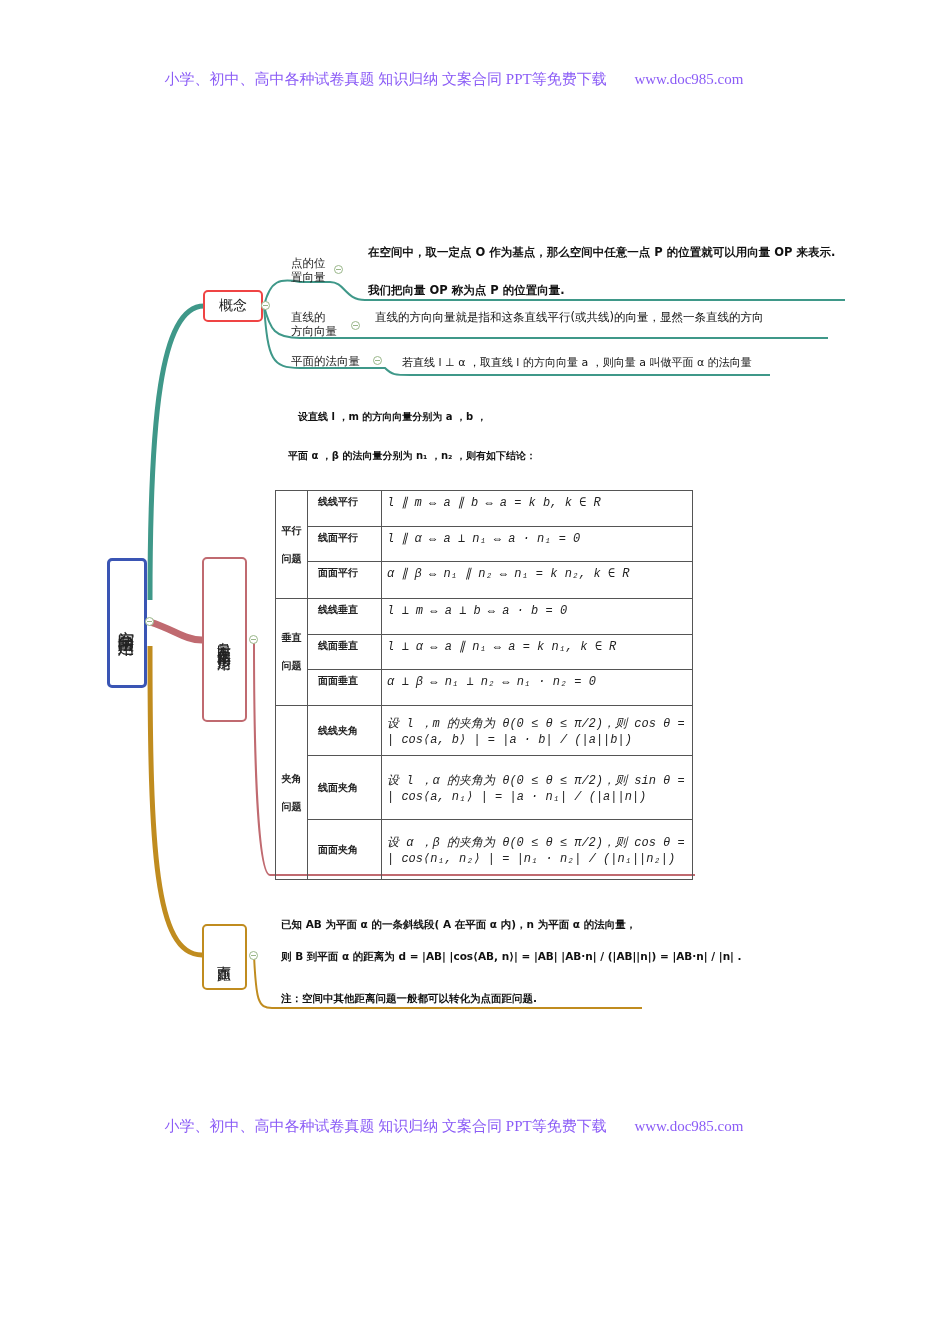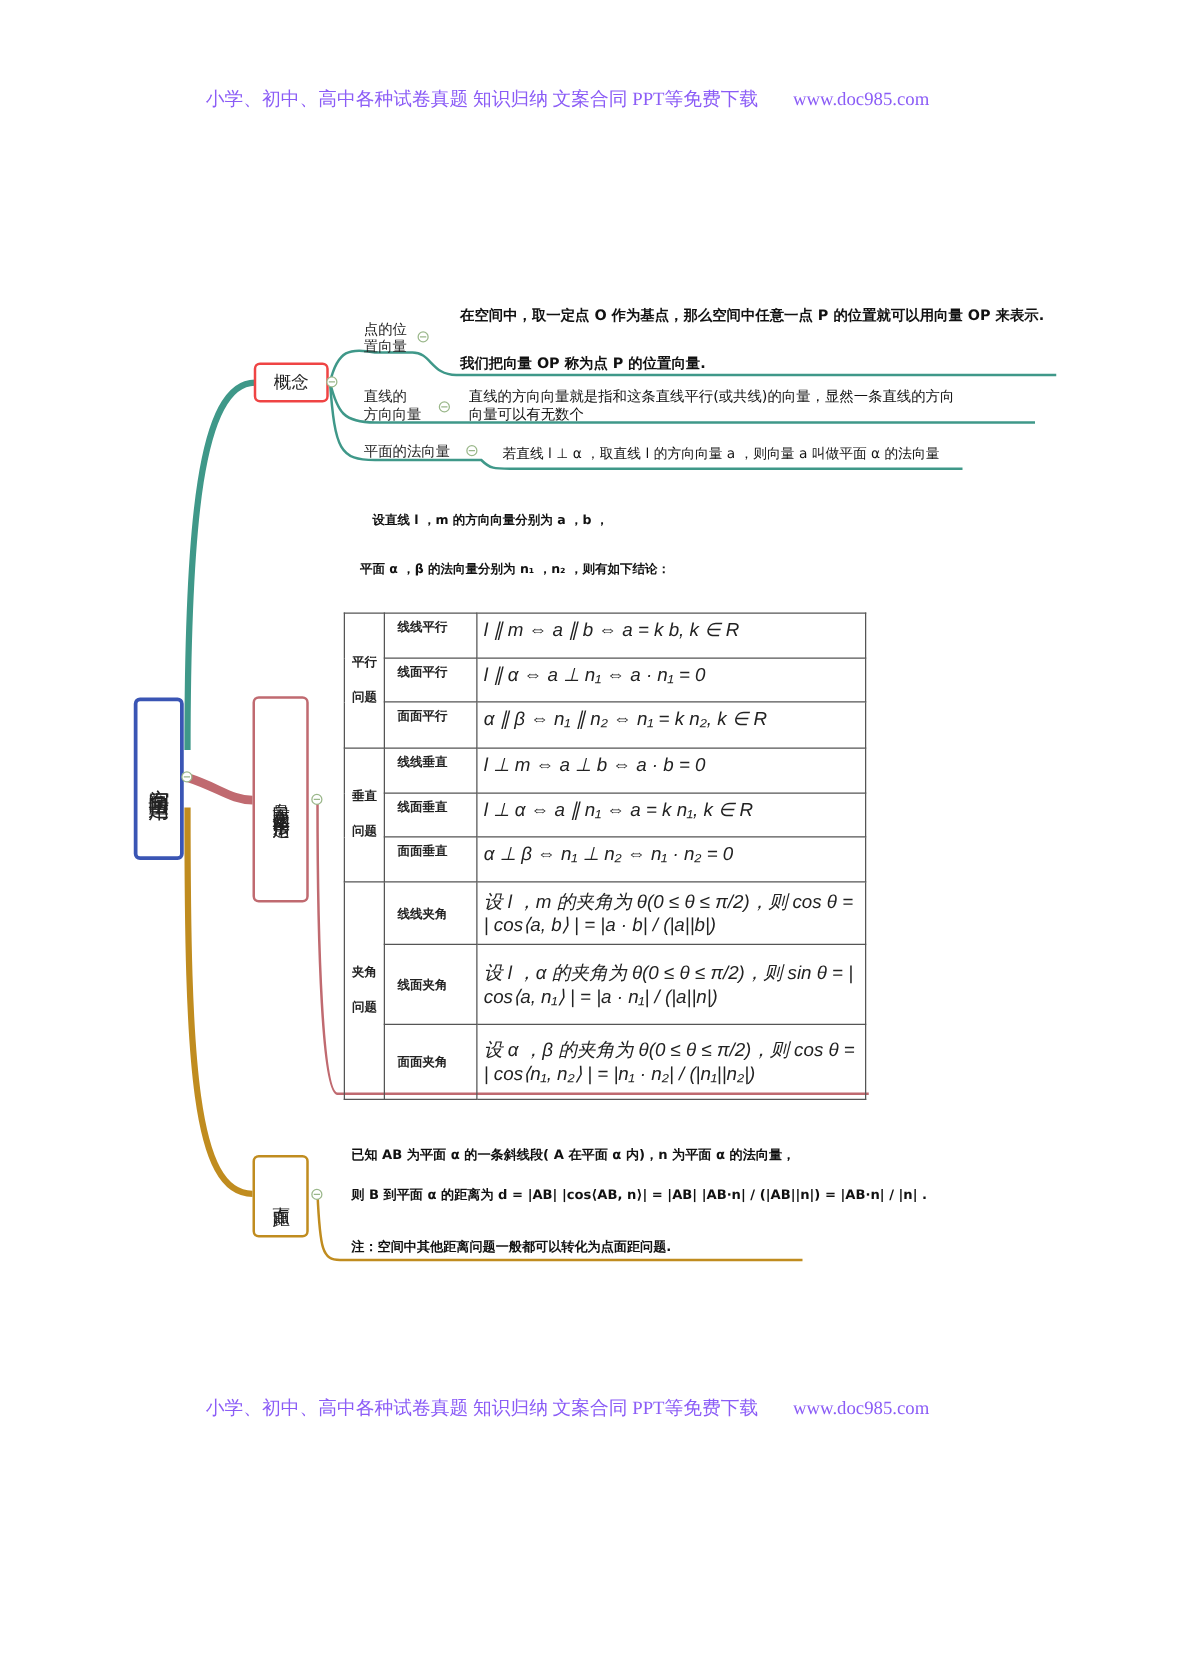--- a/index.html
+++ b/index.html
@@ -19,21 +19,21 @@
     .txt { position: absolute; font-family: "DejaVu Sans", sans-serif; font-size: 11px; line-height: 14px; color: #111; }
     .bold { font-weight: bold; }
     .coll { position: absolute; width: 9px; height: 9px; border: 1px solid #9ab78a; border-radius: 50%;
       background: #fff; box-sizing: border-box; }
     .coll::after { content: ""; position: absolute; left: 1px; right: 1px; top: 3px; height: 1px; background: #9ab78a; }
     table.rel { position: absolute; left: 275px; top: 490px; width: 418px; border-collapse: collapse;
       font-size: 10px; font-family: "DejaVu Sans", sans-serif; }
     table.rel td { border: 1px solid #555; vertical-align: top; padding: 4px 5px; }
     table.rel td.grp { width: 23px; font-weight: bold; text-align: center; vertical-align: middle; font-size: 10px; line-height: 28px; padding: 19px 4px; }
     table.rel td.sub { width: 58px; font-weight: bold; font-size: 10px; padding-left: 10px; }
-    table.rel td.frm { font-family: Liberation Sans, sans-serif; font-style: italic; font-size: 15px; }
+    table.rel td.frm { font-family: Liberation Mono, monospace; font-style: italic; font-size: 12px; }
   </style>
 </head>
 <body>
 
 <div class="header">
   <span>小学、初中、高中各种试卷真题  知识归纳  文案合同  PPT等免费下载</span>
   <span class="url">www.doc985.com</span>
 </div>
 
 <svg class="conn" width="950" height="1344">
@@ -71,21 +71,20 @@
 <div class="txt bold" style="left:368px; top:245px; font-size:11.5px;">在空间中，取一定点 O 作为基点，那么空间中任意一点 P 的位置就可以用向量 OP 来表示.</div>
 <div class="txt bold" style="left:368px; top:283px; font-size:11.5px;">我们把向量 OP 称为点 P 的位置向量.</div>
 
 <div class="lbl" style="left:291px; top:310px;">
   <div>直线的</div>
   <div>方向向量</div>
 </div>
 <div class="coll" style="left:351px; top:321px;"></div>
 <div class="txt" style="left:375px; top:310px; font-size:11.5px;">
   <div>直线的方向向量就是指和这条直线平行(或共线)的向量，显然一条直线的方向</div>
-  <div>向量可以有无数个</div>
 </div>
 
 <div class="lbl" style="left:291px; top:354px;">平面的法向量</div>
 <div class="coll" style="left:373px; top:356px;"></div>
 <div class="txt" style="left:402px; top:356px; font-size:11px;">若直线 l ⊥ α ，取直线 l 的方向向量 a ，则向量 a 叫做平面 α 的法向量</div>
 
 <div class="node" style="left:202px; top:557px; width:45px; height:165px; border:2px solid #c06a70; font-size:14px;">
   <span class="vert">向量在立体图形运用</span>
 </div>
 <div class="coll" style="left:249px; top:635px;"></div>

